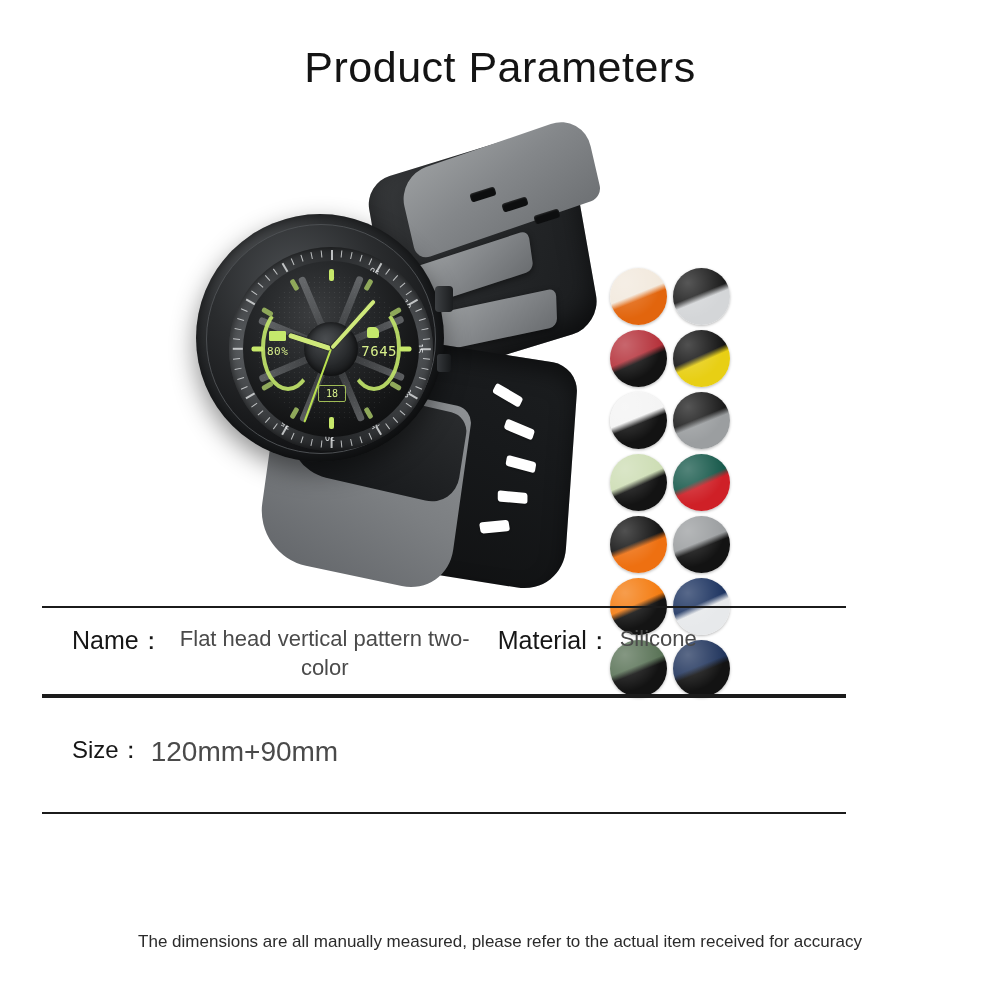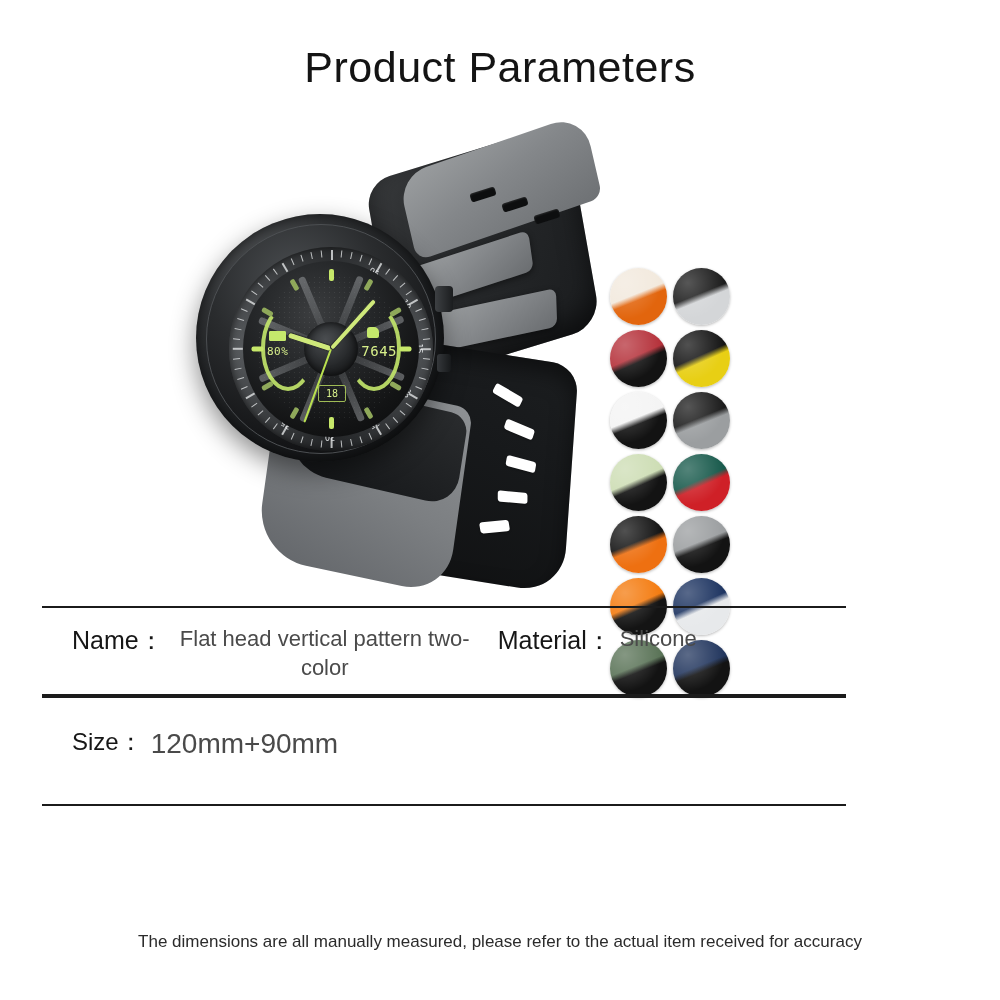--- a/index.html
+++ b/index.html
@@ -401,21 +401,21 @@
     flex: none;
   }
   .spec-value {
     font-size: 22px;
     font-weight: 300;
     color: #4a4a4a;
     line-height: 1.32;
     margin-left: 8px;
   }
   .spec-value .line { display: block; text-align: center; }
-  .size-row { padding: 28px 0 30px 0; }
+  .size-row { padding: 36px 0 30px 0; }
   .size-row .spec-label { font-size: 24px; }
   .size-row .spec-value { font-size: 28px; }
 
   .footnote {
     position: absolute;
     left: 0;
     top: 932px;
     width: 1000px;
     text-align: center;
     font-size: 17px;

